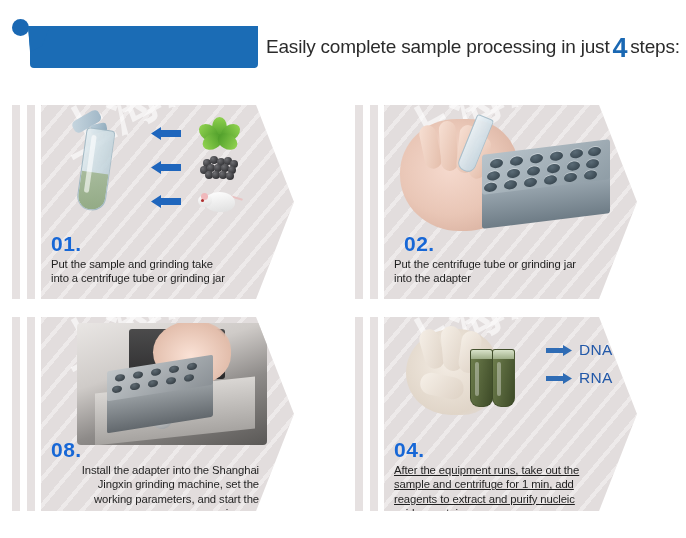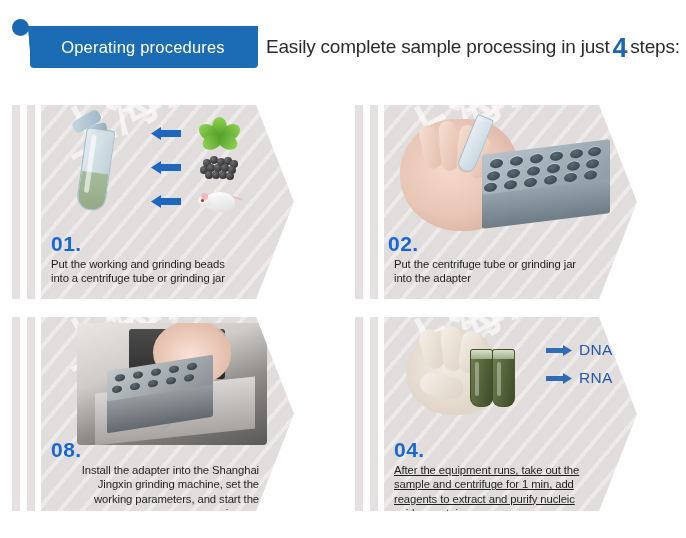--- a/index.html
+++ b/index.html
@@ -230,21 +230,20 @@
 
   <div class="header">
     <div class="hdr-dot"></div>
 
     <div class="hdr-banner">
       <svg width="230" height="42" viewBox="0 0 230 42">
         <path d="M0 0 L230 0 L230 38 Q230 42 226 42 L6 42 Q2 42 2 38 L2 22 L0 0 Z" fill="#1b6cb5"></path>
         <path d="M0 0 L22 0 L14 20 L2 26 Z" fill="#1b6cb5"></path>
       </svg>
     </div>
-    <div class="hdr-banner-label">Operating procedures</div>
 
     <div class="hdr-title">
       <span>Easily complete sample processing in just</span>
       <span class="num">4</span>
       <span>steps:</span>
     </div>
   </div>
 
   <div class="grid">
 
@@ -309,21 +308,21 @@
           <div class="sample sm3">
             <div class="mouse-tail"></div>
             <div class="mouse-body"></div>
             <div class="mouse-head"></div>
             <div class="mouse-ear"></div>
             <div class="mouse-eye"></div>
           </div>
         </div>
 
         <div class="num-label" style="left:10px;top:128px;">01.</div>
-        <div class="desc" style="left:10px;top:152px;width:215px;">Put the working and grinding beads
+        <div class="desc" style="left:10px;top:152px;width:215px;">Put the sample and grinding take
 into a centrifuge tube or grinding jar</div>
       </div>
     </div>
 
     <div class="card c2">
       <div class="stripe s1"></div>
       <div class="stripe s2"></div>
       <div class="body">
         <div class="wm-hatch"></div>
         <div class="wm-text">上海净信</div>
@@ -354,21 +353,21 @@
               <div class="hole" style="left:2px;top:29px;"></div>
                 <div class="hole" style="left:22px;top:29px;"></div>
               <div class="hole" style="left:42px;top:29px;"></div>
                 <div class="hole" style="left:62px;top:29px;"></div>
               <div class="hole" style="left:82px;top:29px;"></div>
                 <div class="hole" style="left:102px;top:29px;"></div>
             </div>
           </div>
         </div>
 
-        <div class="num-label" style="left:4px;top:128px;">02.</div>
+        <div class="num-label" style="left:20px;top:128px;">02.</div>
         <div class="desc" style="left:10px;top:152px;width:218px;">Put the centrifuge tube or grinding jar
 into the adapter</div>
       </div>
     </div>
 
     <div class="card c3">
       <div class="stripe s1"></div>
       <div class="stripe s2"></div>
       <div class="body">
         <div class="wm-hatch"></div>

